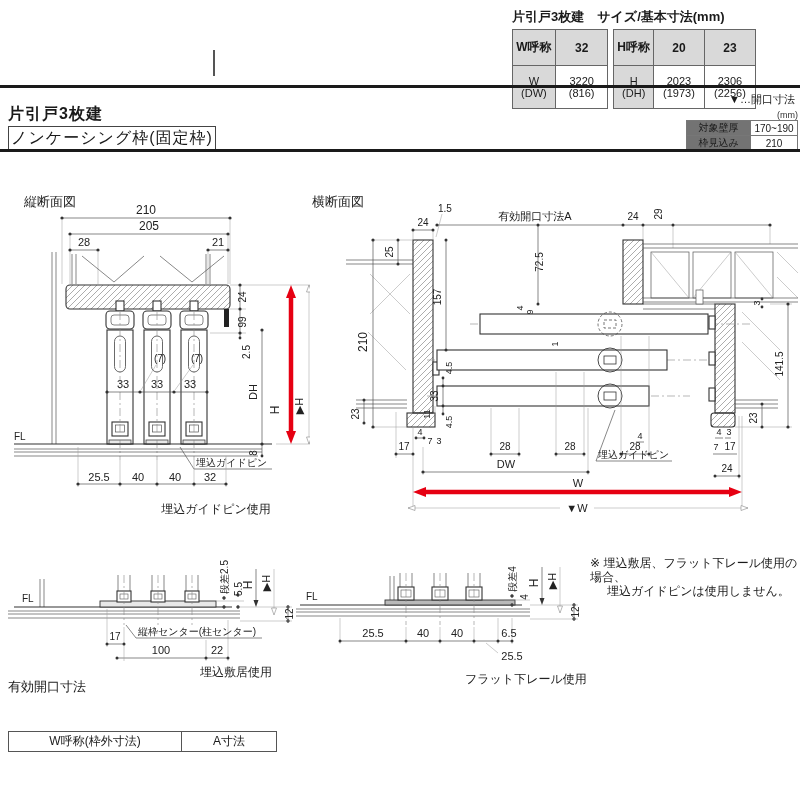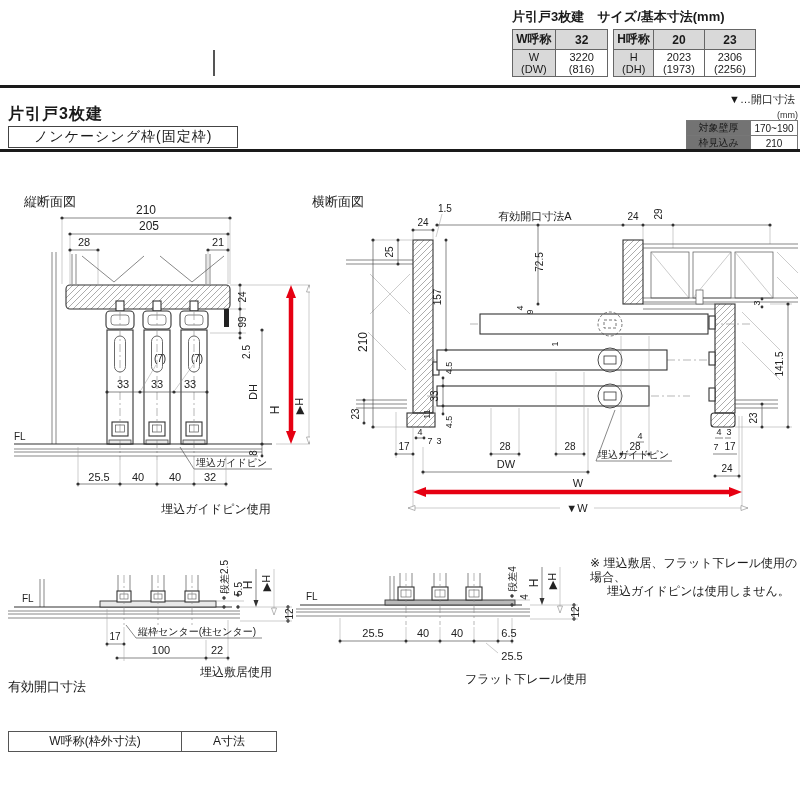--- a/index.html
+++ b/index.html
@@ -5,30 +5,30 @@
   html,body{margin:0;padding:0;background:#fff;}
   body{font-family:"Liberation Sans","DejaVu Sans",sans-serif;color:#1a1a1a;}
   #page{position:relative;width:800px;height:800px;background:#fff;overflow:hidden;}
   .abs{position:absolute;}
   .rule{background:#1a1a1a;height:3px;left:0;width:800px;}
   .pagetitle{font-size:34px;font-weight:bold;letter-spacing:3px;}
   .subtitle{font-size:19px;letter-spacing:2px;}
   .sep{width:2px;height:26px;background:#555;}
   .sizetitle{font-size:13px;font-weight:bold;margin-bottom:3px;}
   table{border-collapse:collapse;}
-  .sizetbl td{border:1px solid #666;text-align:center;padding:1px 2px;}
+  .sizetbl td{border:1px solid #666;text-align:center;padding:9px 2px;}
   .sizetbl .hd{background:#d9d9d9;font-size:12px;font-weight:bold;height:16px;}
   .sizetbl .lb{background:#d9d9d9;font-size:11px;line-height:12px;}
   .sizetbl .vl{font-size:11px;line-height:12px;}
   .spectbl td{border:1px solid #777;font-size:10px;text-align:center;height:13px;padding:0 3px;}
   .spectbl .lb{background:#737373;}
   .mm{font-size:9px;text-align:right;color:#333;}
   .opennote{font-size:11px;}
   .prodtype{font-size:16px;font-weight:bold;letter-spacing:1px;}
-  .frametype{font-size:14px;border:1px solid #444;padding:1px 25px;display:inline-block;letter-spacing:1px;}
+  .frametype{font-size:16px;border:1px solid #444;padding:1px 2px;display:inline-block;letter-spacing:1px;}
   .note{font-size:12px;line-height:14px;}
   .note .in{padding-left:17px;display:block;}
   .foottitle{font-size:13px;}
   .foottbl td{border:1px solid #555;font-size:12px;text-align:center;height:16px;}
   .formula{font-size:13px;line-height:20px;}
   svg{display:block;}
   svg text{font-size:11px;fill:#222;font-family:"Liberation Sans","DejaVu Sans",sans-serif;}
   .tm{text-anchor:middle;}
   .f10{font-size:10px;} .f9{font-size:9px;} .f12{font-size:12px;} .f13{font-size:13px;}
   .ol{stroke:#333;stroke-width:1.1;fill:#fff;}

